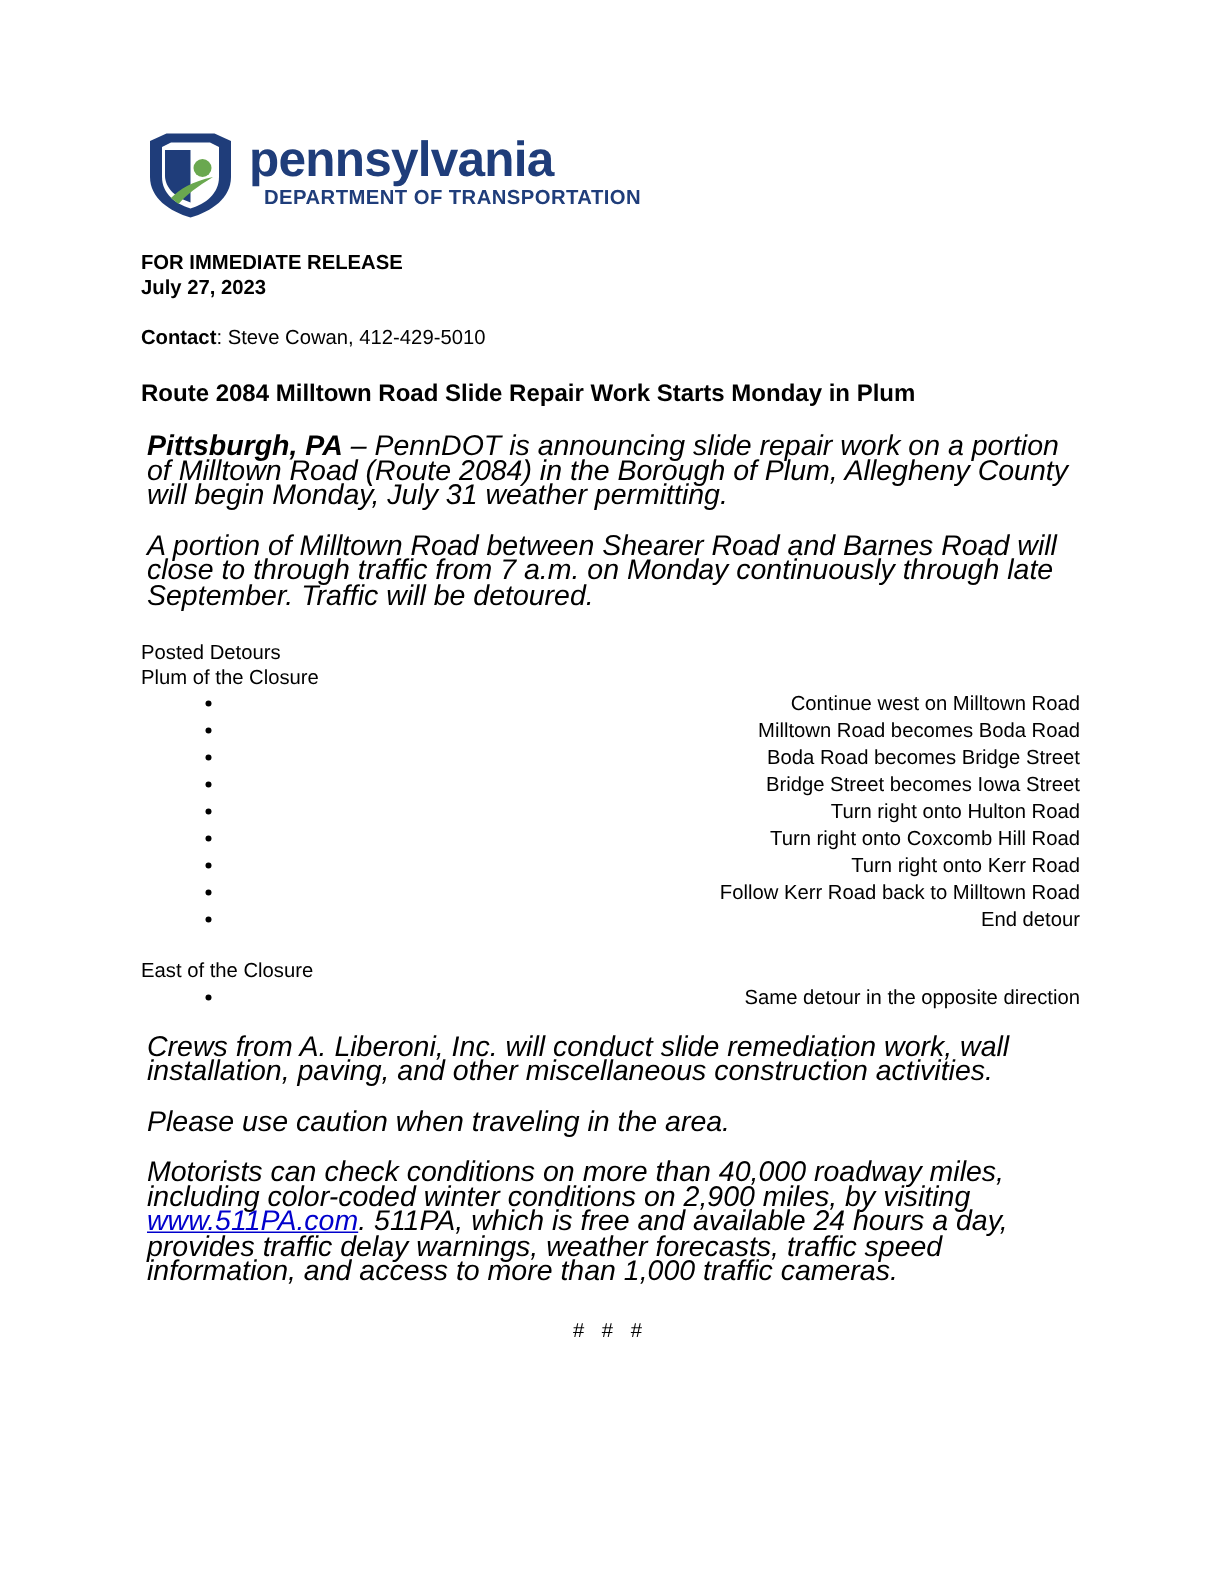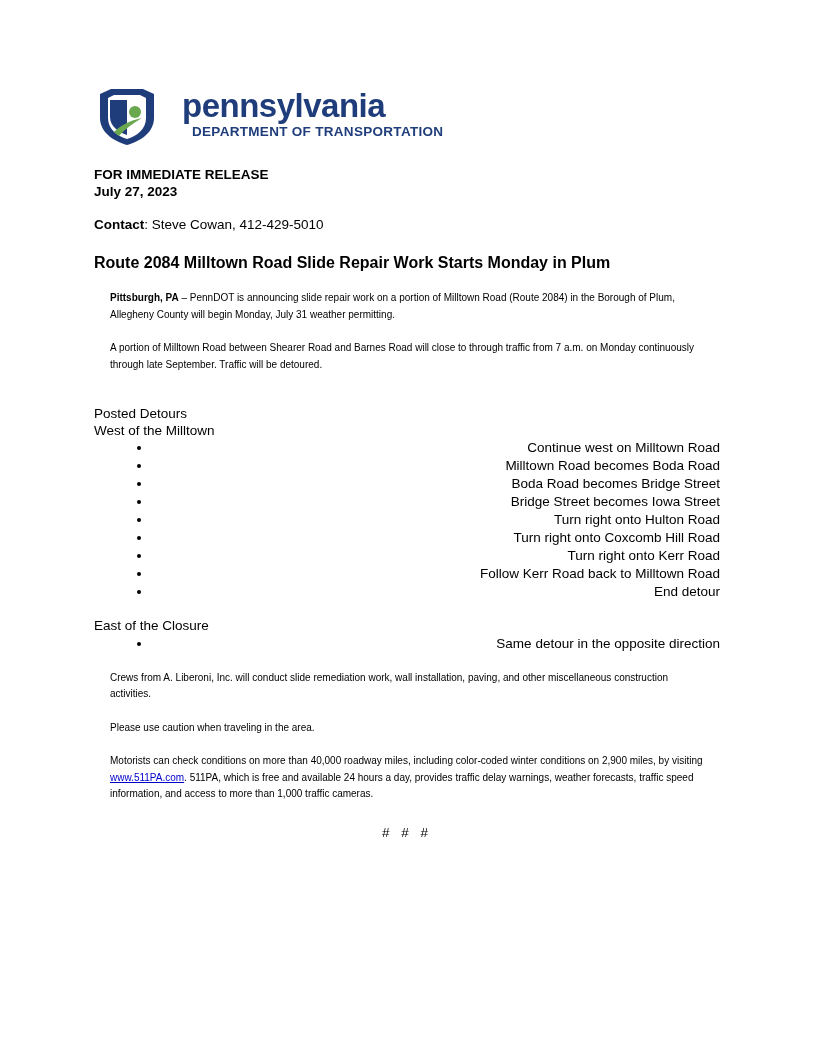--- a/index.html
+++ b/index.html
@@ -33,21 +33,21 @@
   }
   .logo-keystone {
     position: absolute;
     left: 0px;
     top: 0px;
     width: 66px;
     height: 58px;
   }
   .logo-text {
     position: absolute;
-    left: 88px;
+    left: 72px;
     top: 0px;
   }
   .logo-word {
     font-family: "Liberation Sans", sans-serif;
     font-size: 33px;
     font-weight: bold;
     color: #1f3d7a;
     letter-spacing: -0.5px;
     line-height: 36px;
   }
@@ -80,24 +80,25 @@
   .contact-label {
     font-weight: bold;
   }
   .headline {
     font-size: 16px;
     font-weight: bold;
     margin-top: 20px;
     line-height: 20px;
   }
   p.body {
-    font-size: 10px;
+    font-size: 19px;
     line-height: 16.5px;
-    margin: 16px;
+    margin: 4px;
     margin-top: 17px;
+    font-style: italic;
   }
   .lead-city {
     font-weight: bold;
   }
   .section-label {
     font-size: 13.5px;
     line-height: 16.5px;
     margin: 0;
   }
   .spacer-17 { height: 17px; }
@@ -154,21 +155,21 @@
     <div class="headline">Route 2084 Milltown Road Slide Repair Work Starts Monday in Plum</div>
 
     <p class="body">
       <span class="lead-city">Pittsburgh, PA</span><span> – PennDOT is announcing slide repair work on a portion of Milltown Road (Route 2084) in the Borough of Plum, Allegheny County will begin Monday, July 31 weather permitting.</span>
     </p>
 
     <p class="body">A portion of Milltown Road between Shearer Road and Barnes Road will close to through traffic from 7 a.m. on Monday continuously through late September.  Traffic will be detoured.</p>
 
     <div class="spacer-17"></div>
     <div class="section-label">Posted Detours</div>
-    <div class="section-label">West of the Milltown</div>
+    <div class="section-label">Plum of the Closure</div>
 
     <ul class="detour">
       <li>Continue west on Milltown Road</li>
       <li>Milltown Road becomes Boda Road</li>
       <li>Boda Road becomes Bridge Street</li>
       <li>Bridge Street becomes Iowa Street</li>
       <li>Turn right onto Hulton Road</li>
       <li>Turn right onto Coxcomb Hill Road</li>
       <li>Turn right onto Kerr Road</li>
       <li>Follow Kerr Road back to Milltown Road</li>

